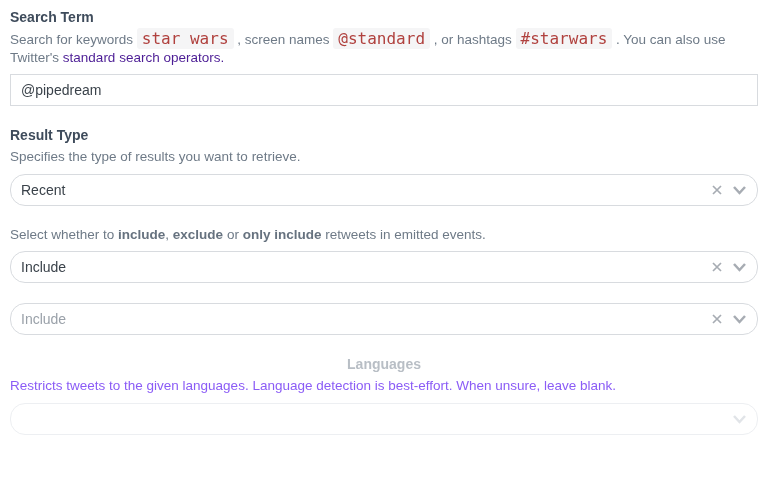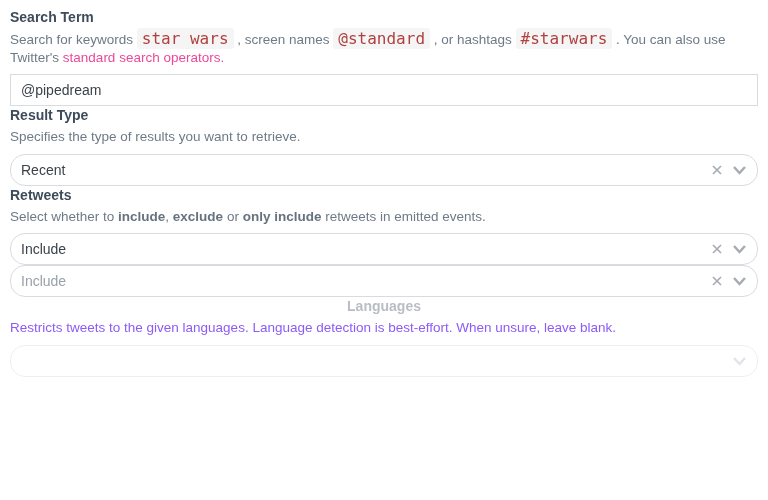--- a/index.html
+++ b/index.html
@@ -9,21 +9,21 @@
     width: 768px;
     height: 500px;
     font-family: "Liberation Sans", sans-serif;
     -webkit-font-smoothing: antialiased;
   }
   .container {
     padding: 8px 10px 0 10px;
     box-sizing: border-box;
     width: 768px;
   }
-  .field { margin-bottom: 0; }
+  .field { margin-bottom: 20px; }
   .field-label {
     display: block;
     font-size: 14px;
     font-weight: 700;
     line-height: 18px;
     color: #3e4b5b;
     margin: 0 0 4px 0;
   }
   .desc {
     font-size: 13.5px;
@@ -34,21 +34,21 @@
   .desc b { font-weight: 700; color: #66727f; }
   .desc code {
     font-family: "DejaVu Sans Mono", monospace;
     font-size: 16px;
     color: #b0413e;
     background: #f5f5f6;
     border-radius: 3px;
     padding: 1px 5px;
   }
   .desc a {
-    color: #ec4899;
+    color: #4c1d95;
     text-decoration: none;
     cursor: pointer;
   }
   .text-input {
     display: block;
     width: 100%;
     box-sizing: border-box;
     height: 32px;
     border: 1px solid #d8dbdf;
     border-radius: 0;
@@ -112,21 +112,20 @@
             <path class="stroke" d="M2 2 L10 10 M10 2 L2 10" stroke-width="1.7"></path>
           </svg>
         <svg class="icon" width="15" height="12" viewBox="0 0 15 12">
             <path class="stroke" d="M2 3 L7.5 9 L13 3" stroke-width="2.5"></path>
           </svg>
       </span>
     </div>
   </div>
 
   <div class="field">
-    <span class="field-label">Retweets</span>
     <p class="desc"><span>Select whether to </span><b>include</b><span>, </span><b>exclude</b><span> or </span><b>only include</b><span> retweets in emitted events.</span></p>
     <div class="select">
       <span class="select-value">Include</span>
       <span class="indicators">
         <svg class="icon" width="12" height="12" viewBox="0 0 12 12">
             <path class="stroke" d="M2 2 L10 10 M10 2 L2 10" stroke-width="1.7"></path>
           </svg>
         <svg class="icon" width="15" height="12" viewBox="0 0 15 12">
             <path class="stroke" d="M2 3 L7.5 9 L13 3" stroke-width="2.5"></path>
           </svg>

